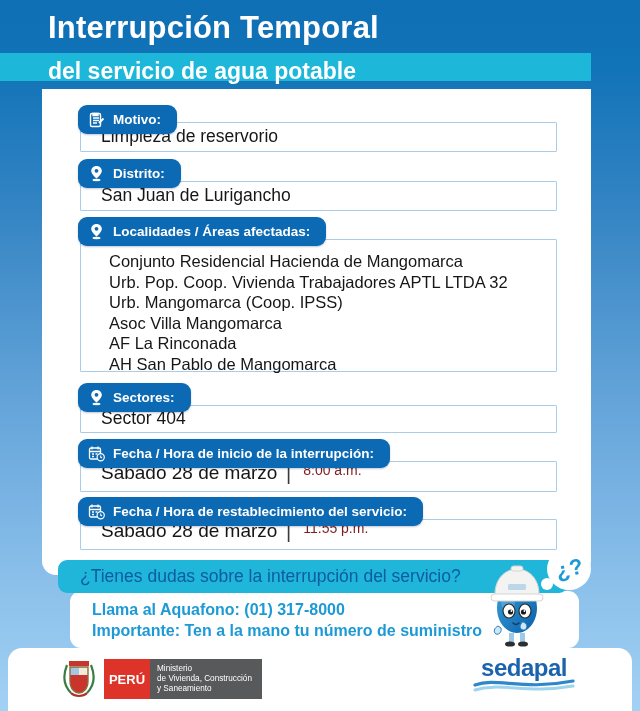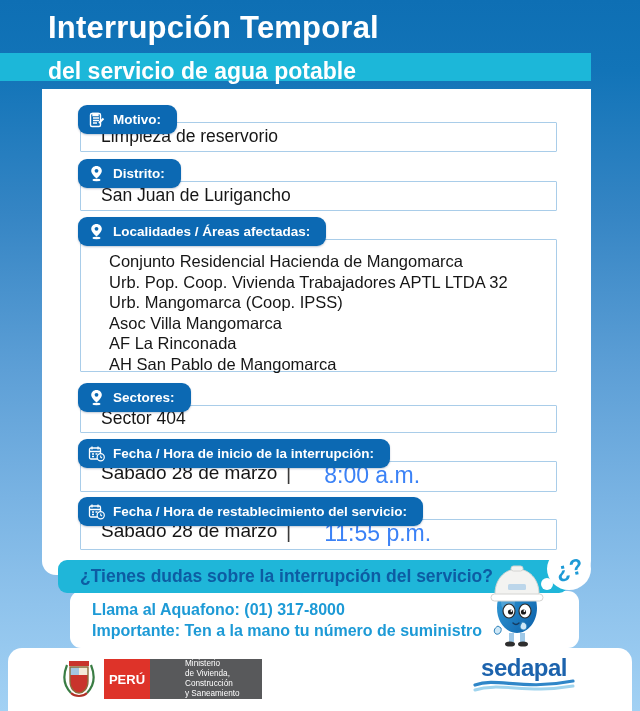--- a/index.html
+++ b/index.html
@@ -47,42 +47,42 @@
   .value-text {
     display:block; padding:0 0 0 20px;
     font-size:17.5px; color:#161616;
   }
   .loc-list { padding:11px 14px 10px 28px; }
   .loc-line { font-size:16.5px; color:#161616; line-height:20.5px; white-space:nowrap; }
 
   .date-row { display:flex; align-items:flex-start; padding-left:20px; }
   .date-part { font-size:19px; color:#161616; width:185px; }
   .date-divider { font-size:20px; color:#3a3a3a; }
-  .time-part { font-size:23px; color:#3b82f6; margin-left:33px; }
+  .time-part { font-size:14px; color:#7f1d1d; margin-left:12px; }
 
   
   #badge-motivo { top:16px; }   #box-motivo { top:33px; height:30px; }
   #box-motivo .value-text { line-height:27px; }
   #badge-distrito { top:70px; } #box-distrito { top:92px; height:30px; }
   #box-distrito .value-text { line-height:27px; }
   #badge-localidades { top:128px; } #box-localidades { top:150px; height:133px; }
   #badge-sectores { top:294px; } #box-sectores { top:316px; height:28px; }
   #box-sectores .value-text { line-height:25px; }
   #badge-inicio { top:350px; }  #box-inicio { top:372px; height:31px; }
   #box-inicio .date-row { height:28px; }
   #badge-rest { top:408px; }    #box-rest { top:430px; height:31px; }
   #box-rest .date-row { height:28px; }
 
   .question-band {
     position:absolute; top:560px; left:58px; width:510px; height:33px;
     background:#1fb6d9; border-radius:9px; z-index:3;
   }
   .question-text {
     display:block; padding-left:22px; line-height:33px;
-    font-size:17.5px; font-weight:bold; color:#0d5ca3;
+    font-size:17.5px; font-weight:normal; color:#0d5ca3;
   }
   .aquafono-box {
     position:absolute; top:591px; left:70px; width:509px; height:57px;
     background:#ffffff; border-radius:11px; z-index:2;
     padding:8px 0 0 22px;
   }
   .aq-line { font-size:16px; font-weight:bold; color:#1d9ad6; line-height:21px; }
 
   .mascot-wrap { position:absolute; top:546px; left:478px; width:115px; height:106px; z-index:5; }
   .bubble {
@@ -105,21 +105,21 @@
   .coat { width:38px; height:40px; margin-right:6px; }
   .peru-box {
     width:46px; background:#de3329; color:#ffffff;
     display:flex; align-items:center; justify-content:center;
     font-size:13px; font-weight:bold;
   }
   .ministry-box {
     width:112px; background:#58595b; color:#ffffff;
     padding:5px 7px; display:flex; flex-direction:column; justify-content:center;
   }
-  .ministry-box div { font-size:8.2px; line-height:10px;margin-left:28px; }
+  .ministry-box div { font-size:8.2px; line-height:10px; }
   .sedapal-logo { position:absolute; right:56px; top:8px; width:104px; text-align:center; }
   .sedapal-text { font-size:24px; font-weight:bold; color:#1c63ad; letter-spacing:-.5px; line-height:24px; }
   .sedapal-waves { display:block; margin-top:-2px; }
 </style>
 </head>
 <body>
 
 <div class="page">
 
   <div class="main-title">Interrupción Temporal</div>

